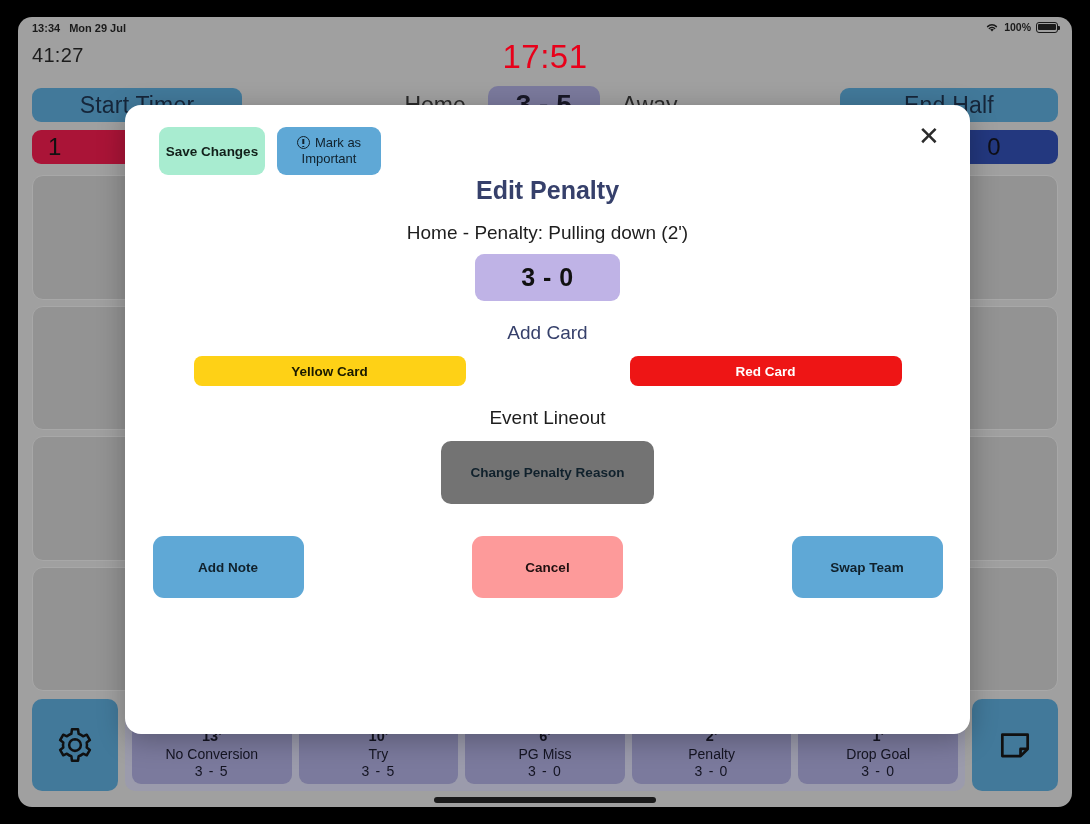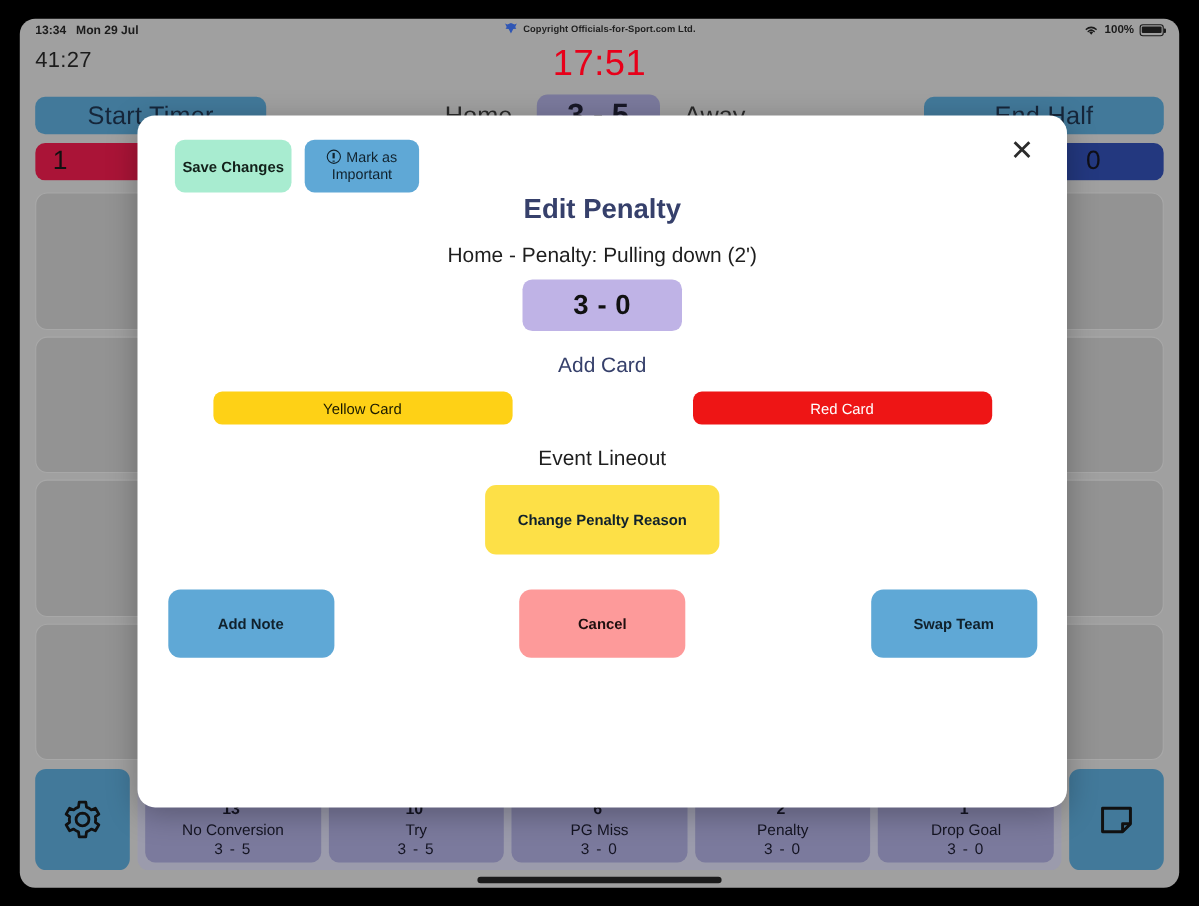--- a/index.html
+++ b/index.html
@@ -256,29 +256,29 @@
   }
   .sec-label.dark { color: #1e1e1e; }
   #cardrow {
     margin-top: 12px;
     width: 708px;
     display: flex; justify-content: space-between;
   }
   .card-btn {
     width: 272px; height: 30px; border-radius: 8px;
     display: flex; align-items: center; justify-content: center;
-    font-size: 13.5px; font-weight: 400;
+    font-size: 13.5px; font-weight: 700;
   }
   #btn-yellow { background: #fed116; color: #1a1a00; }
   #btn-red { background: #ee1515; color: #fff; }
 
   #btn-reason {
     margin-top: 12px;
     width: 213px; height: 63px;
-    background: #fde047; color: #10212c;
+    background: #737373; color: #10212c;
     border-radius: 10px;
     display: flex; align-items: center; justify-content: center;
     font-size: 13.5px; font-weight: 700;
   }
 
   #actionrow {
     margin-top: 32px;
     width: 790px;
     display: flex; justify-content: space-between;
   }
@@ -297,26 +297,20 @@
 
 <div id="screen">
   <div id="device">
 
     <div id="app-bg">
 
       <div id="statusbar">
         <div id="sb-left">
           <span>13:34</span>
           <span>Mon 29 Jul</span>
-        </div>
-        <div id="sb-center">
-          <svg width="13" height="12" viewBox="0 0 13 12">
-            <path d="M6.5 1 L9.8 2.2 L11.8 1.4 L10.4 4.6 L11.4 6.2 L8.6 6.4 L6.5 10.4 L4.4 6.4 L1.6 6.2 L2.6 4.6 L1.2 1.4 L3.2 2.2 Z" fill="#2f56b5"></path>
-          </svg>
-          <span id="sb-copy">Copyright Officials-for-Sport.com Ltd.</span>
         </div>
         <div id="sb-right">
           <svg width="14" height="11" viewBox="0 0 14 11">
             <path d="M7 9.6 L5.2 7.4 a2.9 2.9 0 0 1 3.6 0 Z" fill="#1a1a1a"></path>
             <path d="M2.6 4.6 A6.4 6.4 0 0 1 11.4 4.6" stroke="#1a1a1a" stroke-width="1.5" fill="none" stroke-linecap="round"></path>
             <path d="M4.3 6.6 A4 4 0 0 1 9.7 6.6" stroke="#1a1a1a" stroke-width="1.4" fill="none" stroke-linecap="round"></path>
           </svg>
           <span>100%</span>
           <span class="batt">
               <i></i>

